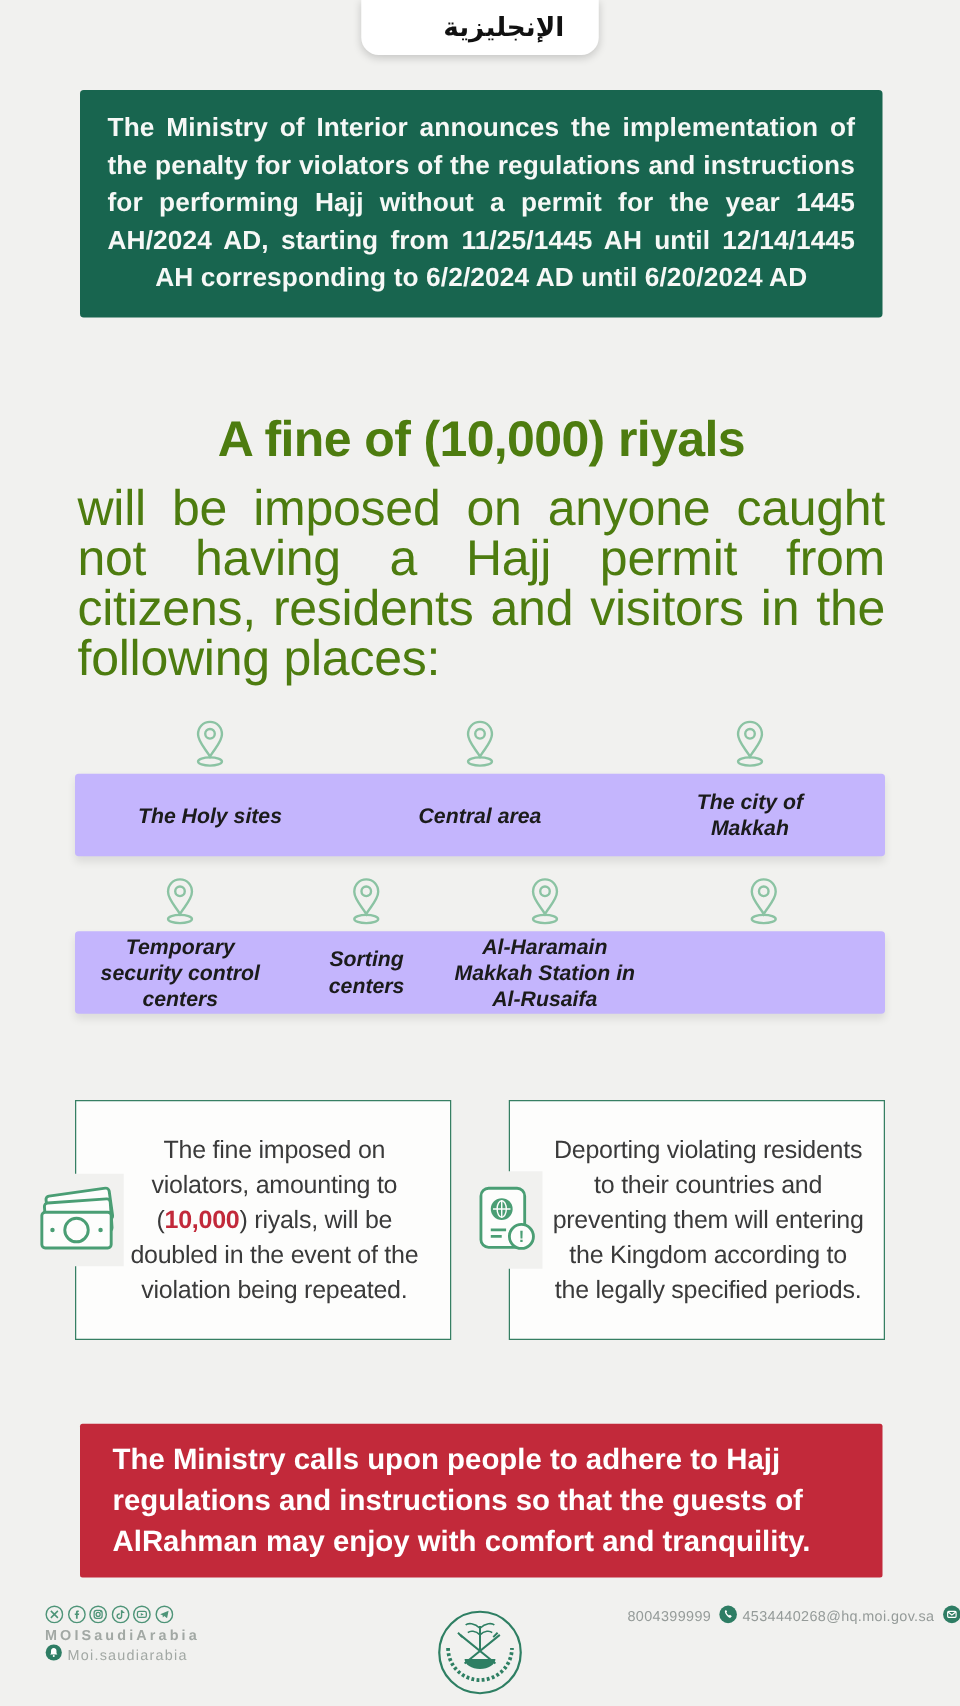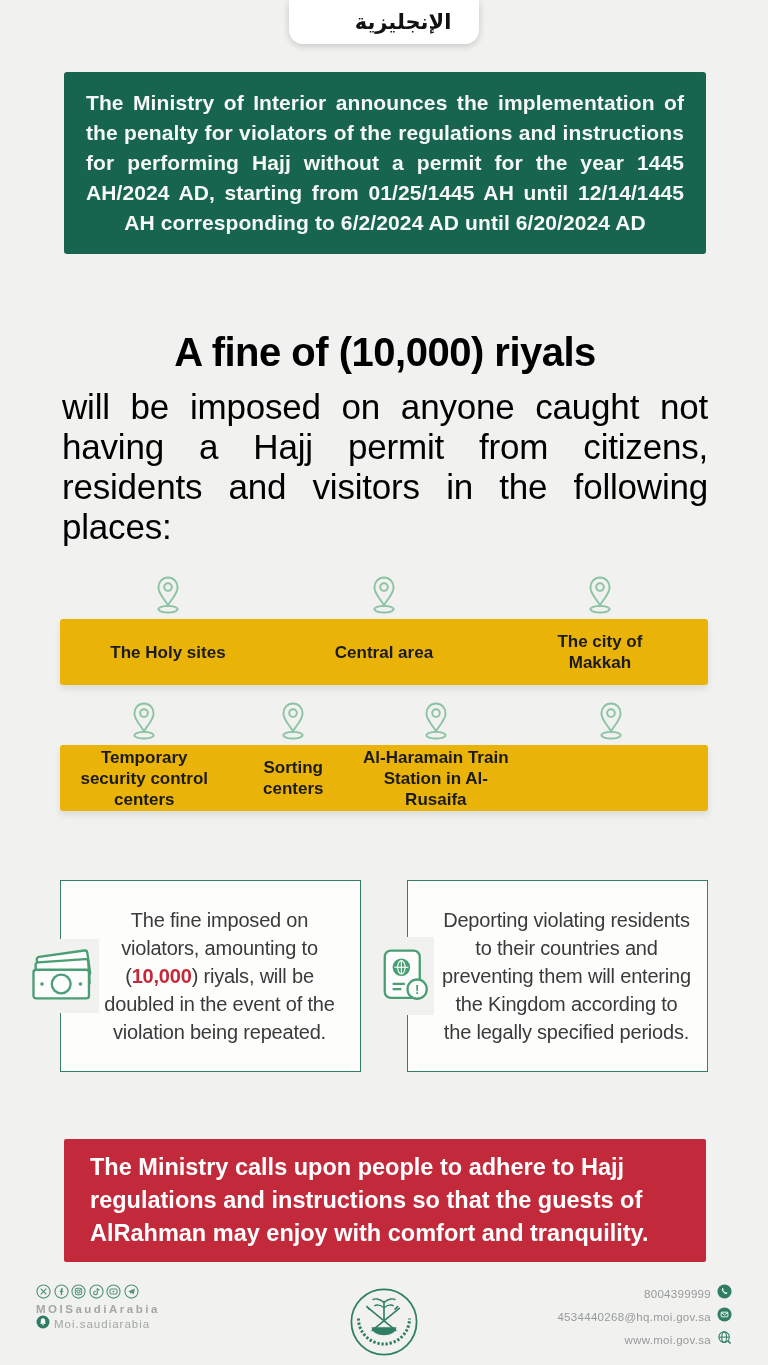--- a/index.html
+++ b/index.html
@@ -32,43 +32,44 @@
     background: #18654f;
     border-radius: 3px;
     padding: 16px 22px;
     color: #f6f8f6;
     font-weight: bold; font-size: 21px; line-height: 30px;
     text-align: justify; text-align-last: center;
     letter-spacing: 0.1px;
   }
 
   
-  .fine-section { position: absolute; top: 330px; left: 62px; width: 646px; color: #000000; }
+  .fine-section { position: absolute; top: 330px; left: 62px; width: 646px; color: #4d7c0f; }
   .fine-headline {
     text-align: center; font-weight: bold; font-size: 40px;
     letter-spacing: -0.5px; margin-bottom: 12px;
   }
   .fine-body {
-    font-size: 35px; line-height: 40px;
+    font-size: 40px; line-height: 40px;
     text-align: justify; text-align-last: left;
     letter-spacing: -0.2px;
   }
 
   
   .loc-row { position: absolute; left: 60px; width: 648px; }
   .loc-row.row1 { top: 574px; }
   .loc-row.row2 { top: 700px; }
   .pins { display: flex; }
   .pins .pin-cell { display: flex; justify-content: center; align-items: flex-end; }
   .loc-card {
     margin-top: 5px;
-    background: #eab308; border-radius: 3px;
+    background: #c4b5fd; border-radius: 3px;
     box-shadow: 0 4px 7px rgba(0,0,0,.09);
     display: flex; align-items: center;
     min-height: 66px;
+    font-style: italic;
   }
   .loc-cell { display: flex; justify-content: center; align-items: center; }
   .row1 .pin-cell, .row1 .loc-cell { flex: 0 0 33.33%; }
   .row2 .pin-cell:nth-child(1), .row2 .loc-cell:nth-child(1) { flex: 0 0 26%; }
   .row2 .pin-cell:nth-child(2), .row2 .loc-cell:nth-child(2) { flex: 0 0 20%; }
   .row2 .pin-cell:nth-child(3), .row2 .loc-cell:nth-child(3) { flex: 0 0 24%; }
   .row2 .pin-cell:nth-child(4), .row2 .loc-cell:nth-child(4) { flex: 0 0 30%; }
   .loc-label {
     font-weight: bold; font-size: 17px; line-height: 21px;
     color: #1b1b1b; text-align: center;
@@ -118,35 +119,35 @@
   .footer-left { width: 230px; }
   .social-row { display: flex; gap: 2.5px; align-items: center; }
   .social-circle { display: inline-flex; }
   .social-handle {
     margin-top: 4px; font-size: 11.5px; letter-spacing: 2.5px;
     color: #a2a8a4; font-weight: bold;
   }
   .chat-row { margin-top: 0; display: flex; align-items: center; gap: 4px; }
   .chat-handle { font-size: 11.5px; letter-spacing: 1px; color: #a2a8a4; }
   .footer-center { flex: 1; display: flex; justify-content: center; padding-top: 1px; }
-  .footer-right { width: 230px; display: flex; flex-direction: column; gap: 4px; align-items: flex-end; }
+  .footer-right { width: 230px; display: flex; flex-direction: row; gap: 4px; align-items: flex-end; }
   .contact-row { display: flex; align-items: center; gap: 6px; }
   .contact-text { font-size: 11.5px; color: #959b99; letter-spacing: 0.3px; }
 </style>
 </head>
 <body>
 
 <div class="page">
 
   <div class="lang-pill" dir="rtl">
     <span>الإنجليزية</span>
   </div>
 
   <div class="green-banner">
-    <span>The Ministry of Interior announces the implementation of the penalty for violators of the regulations and instructions for performing Hajj without a permit for the year 1445 AH/2024 AD, starting from 01/25/1445 AH until 12/14/1445 AH corresponding to 6/2/2024 AD until 6/20/2024 AD</span>
+    <span>The Ministry of Interior announces the implementation of the penalty for violators of the regulations and instructions for performing Hajj without a permit for the year 1445 AH/2024 AD, starting from 11/25/1445 AH until 12/14/1445 AH corresponding to 6/2/2024 AD until 6/20/2024 AD</span>
   </div>
 
   <div class="fine-section">
     <div class="fine-headline">A fine of (10,000) riyals</div>
     <div class="fine-body">will be imposed on anyone caught not having a Hajj permit from citizens, residents and visitors in the following places:</div>
   </div>
 
   <div class="loc-row row1">
     <div class="pins">
       <div class="pin-cell">
@@ -216,21 +217,21 @@
       </div>
     </div>
     <div class="loc-card">
       <div class="loc-cell">
           <span class="loc-label w-mid">Temporary security control centers</span>
         </div>
       <div class="loc-cell">
           <span class="loc-label w-tiny">Sorting centers</span>
         </div>
       <div class="loc-cell">
-          <span class="loc-label w-wide">Al-Haramain Train Station in Al-Rusaifa</span>
+          <span class="loc-label w-wide">Al-Haramain Makkah Station in Al-Rusaifa</span>
         </div>
     </div>
   </div>
 
   <div class="boxes">
     <div class="pbox">
       <div class="pbox-icon">
         <svg viewBox="0 0 76 60" width="68" height="54" fill="none" stroke="#4a9e74" stroke-width="2.6">
           <rect x="10" y="5" width="57" height="28" rx="3" fill="#fdfdfc" transform="rotate(-8 38 19)"></rect>
           <rect x="8" y="13" width="59" height="29" rx="3" fill="#fdfdfc" transform="rotate(-4 37 27)"></rect>

